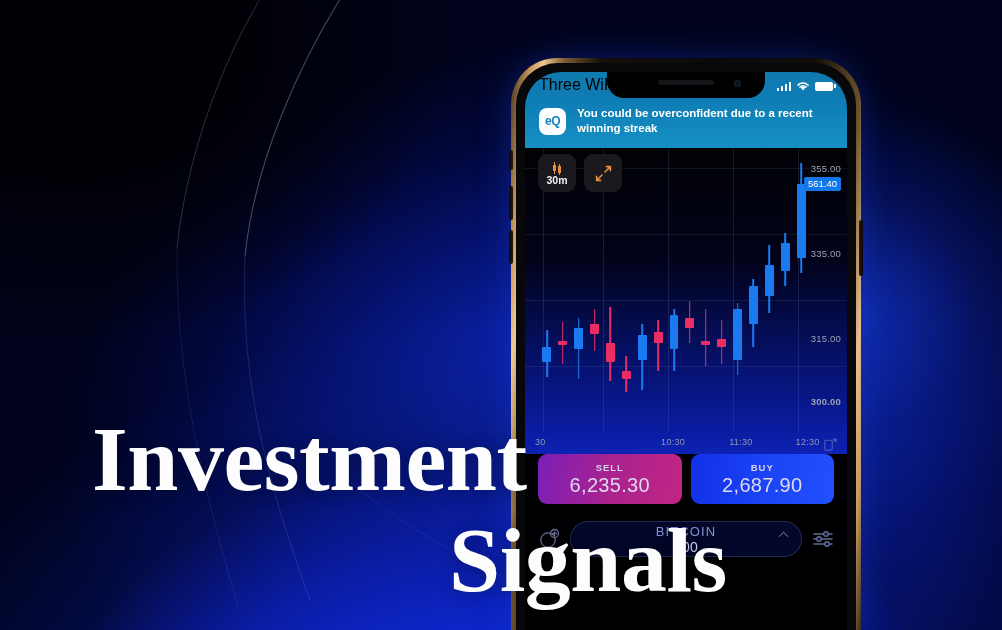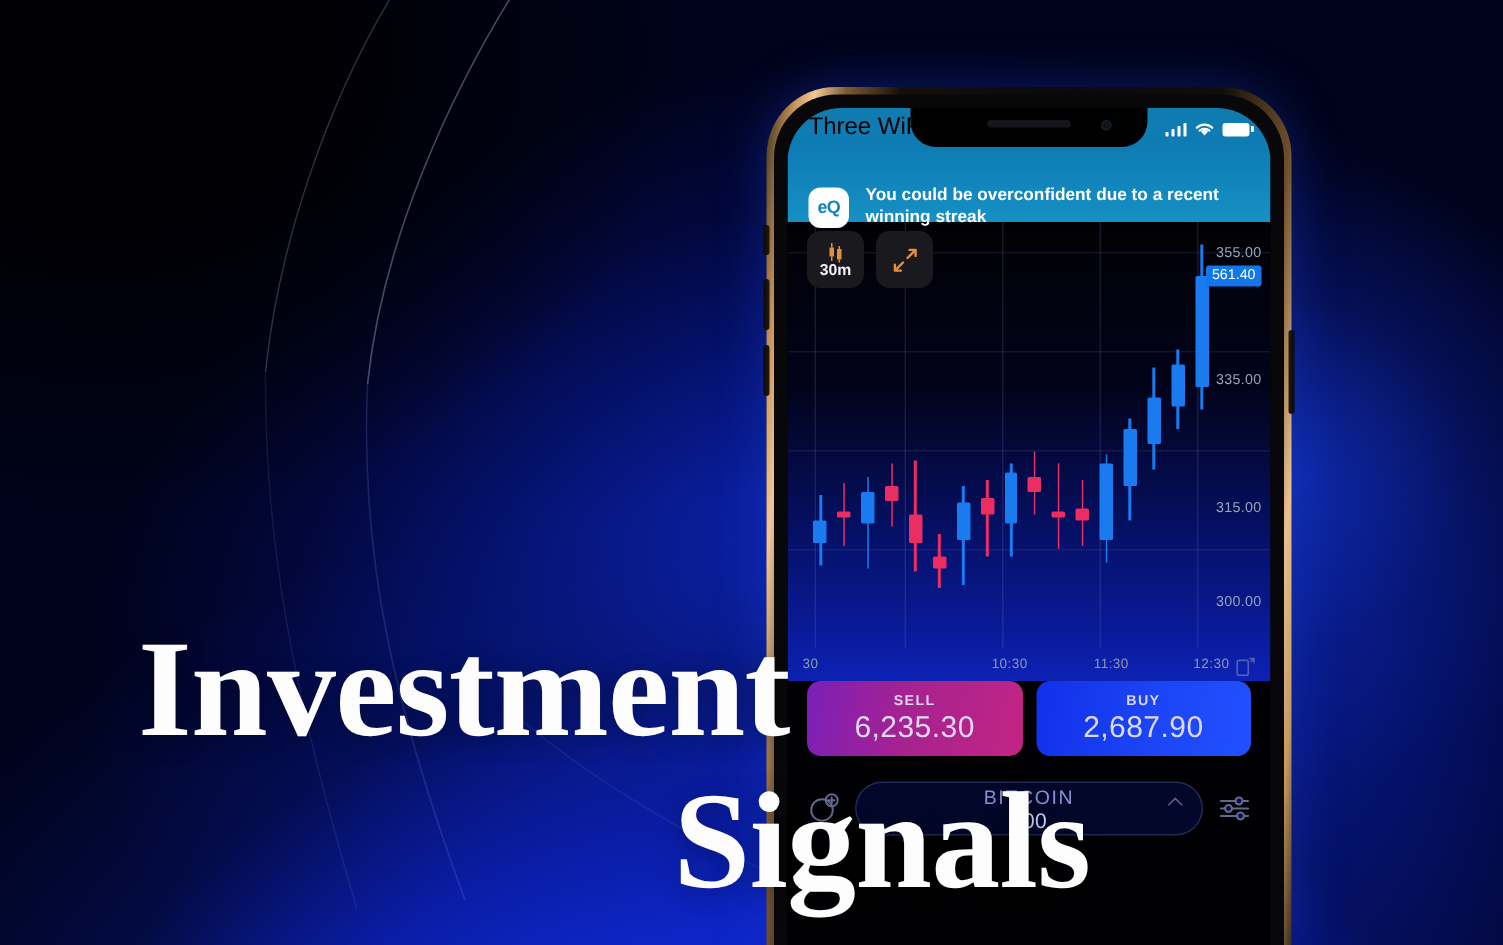--- a/index.html
+++ b/index.html
@@ -110,21 +110,21 @@
 
   
   .notif-band {
     position:absolute; left:0; top:26px; width:100%; height:50px;
     background:linear-gradient(180deg,#0e7cb4 0%, #1690c4 100%);
     z-index:4;
   }
   .notif {
     position:absolute; left:0; top:26px; width:100%;
     display:flex; align-items:center; gap:11px;
-    padding:25px 14px 10px 14px; z-index:5;
+    padding:8px 14px 10px 14px; z-index:5;
   }
   .notif-icon {
     width:27px; height:27px; border-radius:8px; background:#fff;
     display:flex; align-items:center; justify-content:center;
     font-size:12px; font-weight:bold; color:#1484bb; flex:none;
     letter-spacing:-0.5px;
   }
   .notif-text {
     font-size:11.5px; line-height:1.32; color:#fff; font-weight:bold;
   }
@@ -393,21 +393,21 @@
                   <path d="M11 8 L16.2 2.8 M12.4 2.6 L16.4 2.6 L16.4 6.6" fill="none" stroke="#e2903f" stroke-width="1.6" stroke-linecap="round" stroke-linejoin="round"></path>
                   <path d="M8 11 L2.8 16.2 M6.6 16.4 L2.6 16.4 L2.6 12.4" fill="none" stroke="#e2903f" stroke-width="1.6" stroke-linecap="round" stroke-linejoin="round"></path>
                 </svg>
               </div>
             </div>
 
             <div class="y-labels" id="ylabels">
                 <div class="y-lab" style="top: 15.194px;">355.00</div>
                 <div class="y-lab" style="top: 99.9701px; margin-left: 47px;">335.00</div>
                 <div class="y-lab" style="top: 184.746px;">315.00</div>
-                <div class="y-lab" style="top: 248.328px;">300.00</div>
+                <div class="y-lab" style="top: 248.328px; font-weight: bold;">300.00</div>
                 <div class="y-lab active" style="top: 28.5636px;">561.40</div>
               </div>
 
             <div class="x-labels" id="xlabels">
                 <div class="x-lab" style="left: 9.96px;">30</div>
                 <div class="x-lab" style="left: 136.12px;">10:30</div>
                 <div class="x-lab" style="left: 204.18px;">11:30</div>
                 <div class="x-lab" style="left: 270.58px;">12:30</div>
               </div>
 

